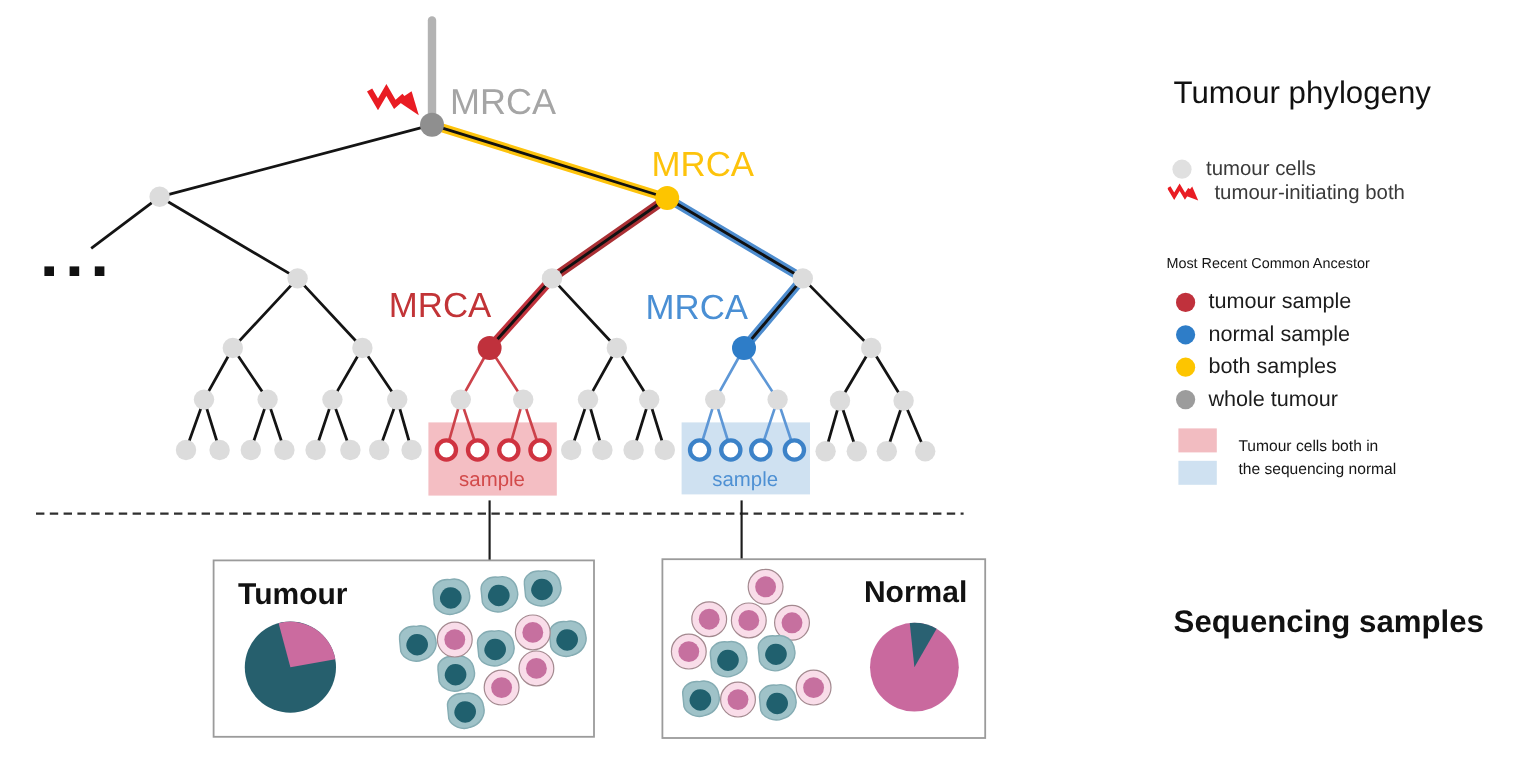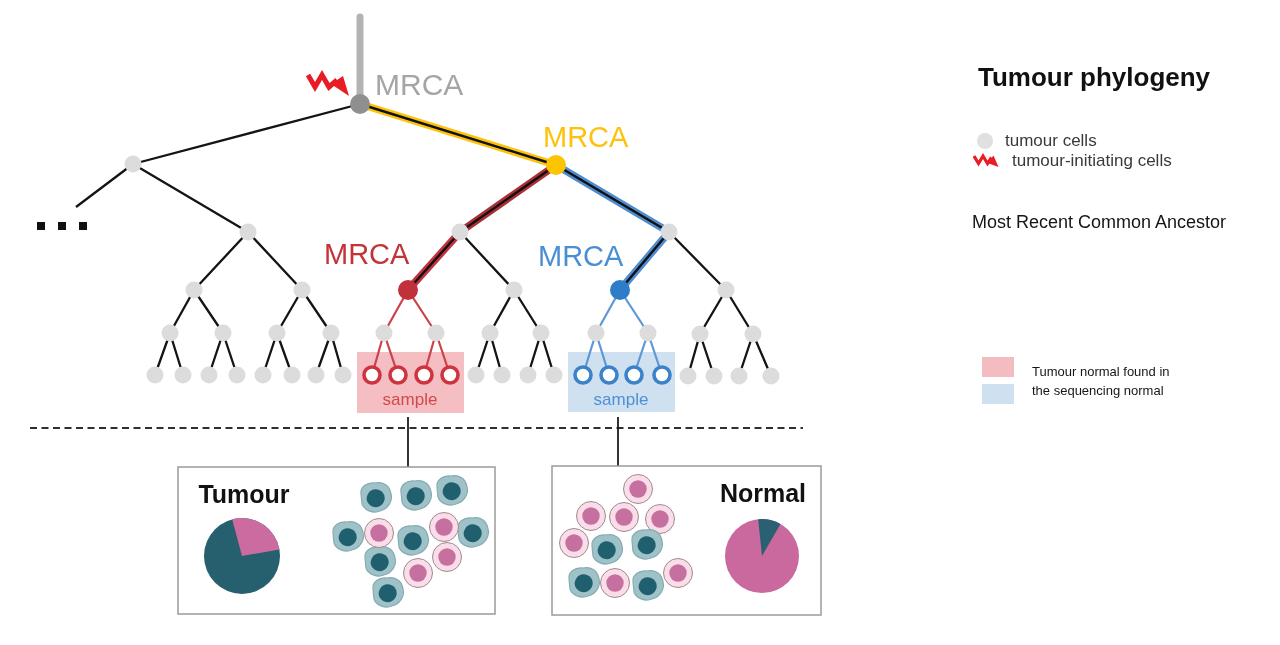--- a/index.html
+++ b/index.html
@@ -3,29 +3,29 @@
 <meta charset="utf-8">
 <style>
   html,body{margin:0;padding:0;background:#ffffff;}
   body{width:1280px;height:645px;position:relative;overflow:hidden;
        font-family:"Liberation Sans", sans-serif;}
   #stage{position:absolute;left:0;top:0;width:1280px;height:645px;}
   svg text{font-family:"Liberation Sans", sans-serif;}
 
   .right-panel{position:absolute;left:0;top:0;width:1280px;height:645px;pointer-events:none;}
   .rp-abs{position:absolute;}
-  .legend-title{left:978px;top:62px;font-size:26px;font-weight:bold;color:#111;}
+  .legend-title{left:978px;top:62px;font-size:26px;font-weight:normal;color:#111;}
   .seq-title{left:978px;top:503px;font-size:26px;font-weight:bold;color:#111;}
   .leg-row{display:flex;align-items:center;gap:12px;font-size:17px;color:#3a3a3a;}
   .leg-row-1{left:977px;top:131px;}
   .leg-row-2{left:973px;top:151px;}
   .dot{display:inline-block;border-radius:50%;}
   .dot-16{width:16px;height:16px;}
   .dot-grey-light{background:#e0e0e0;}
-  .mrca-heading{left:972px;top:212px;font-size:18px;color:#151515;}
+  .mrca-heading{left:972px;top:212px;font-size:12px;color:#151515;}
   .mrca-list{left:980px;top:241px;display:flex;flex-direction:column;gap:6px;}
   .mrca-row{display:flex;align-items:center;gap:11px;font-size:18px;color:#1c1c1c;}
   .c-red{background:#c0313c;}
   .c-blue{background:#2e7dc8;}
   .c-yellow{background:#fdc500;}
   .c-grey{background:#9c9c9c;}
   .swatch-block{left:982px;top:357px;display:flex;gap:18px;}
   .swatch-col{display:flex;flex-direction:column;gap:7px;}
   .swatch{width:32px;height:20px;}
   .sw-pink{background:#f2bcc1;}
@@ -230,30 +230,49 @@
   <div class="rp-abs leg-row leg-row-1">
     <span class="dot dot-16 dot-grey-light"></span>
     <span>tumour cells</span>
   </div>
 
   <div class="rp-abs leg-row leg-row-2">
     <svg width="27" height="18" viewBox="0 0 27 18">
       <path d="M1,4 L5.5,11.5 L10,4 L14.5,11.5 L18.5,5.5" fill="none" stroke="#e91c23" stroke-width="3.2"></path>
       <polygon points="20.5,3.5 25.5,15 14.5,11" fill="#e91c23"></polygon>
     </svg>
-    <span>tumour-initiating cells</span>
+    <span>tumour-initiating both</span>
   </div>
 
   <div class="rp-abs mrca-heading">Most Recent Common Ancestor</div>
 
+  <div class="rp-abs mrca-list">
+    <div class="mrca-row">
+      <span class="dot dot-16 c-red"></span>
+      <span>tumour sample</span>
+    </div>
+    <div class="mrca-row">
+      <span class="dot dot-16 c-blue"></span>
+      <span>normal sample</span>
+    </div>
+    <div class="mrca-row">
+      <span class="dot dot-16 c-yellow"></span>
+      <span>both samples</span>
+    </div>
+    <div class="mrca-row">
+      <span class="dot dot-16 c-grey"></span>
+      <span>whole tumour</span>
+    </div>
+  </div>
 
   <div class="rp-abs swatch-block">
     <div class="swatch-col">
       <span class="swatch sw-pink"></span>
       <span class="swatch sw-blue"></span>
     </div>
     <div class="swatch-note">
-      <div>Tumour normal found in</div>
+      <div>Tumour cells both in</div>
       <div>the sequencing normal</div>
     </div>
   </div>
 
+  <div class="rp-abs seq-title">Sequencing samples</div>
 </div>
 
 </body></html>

